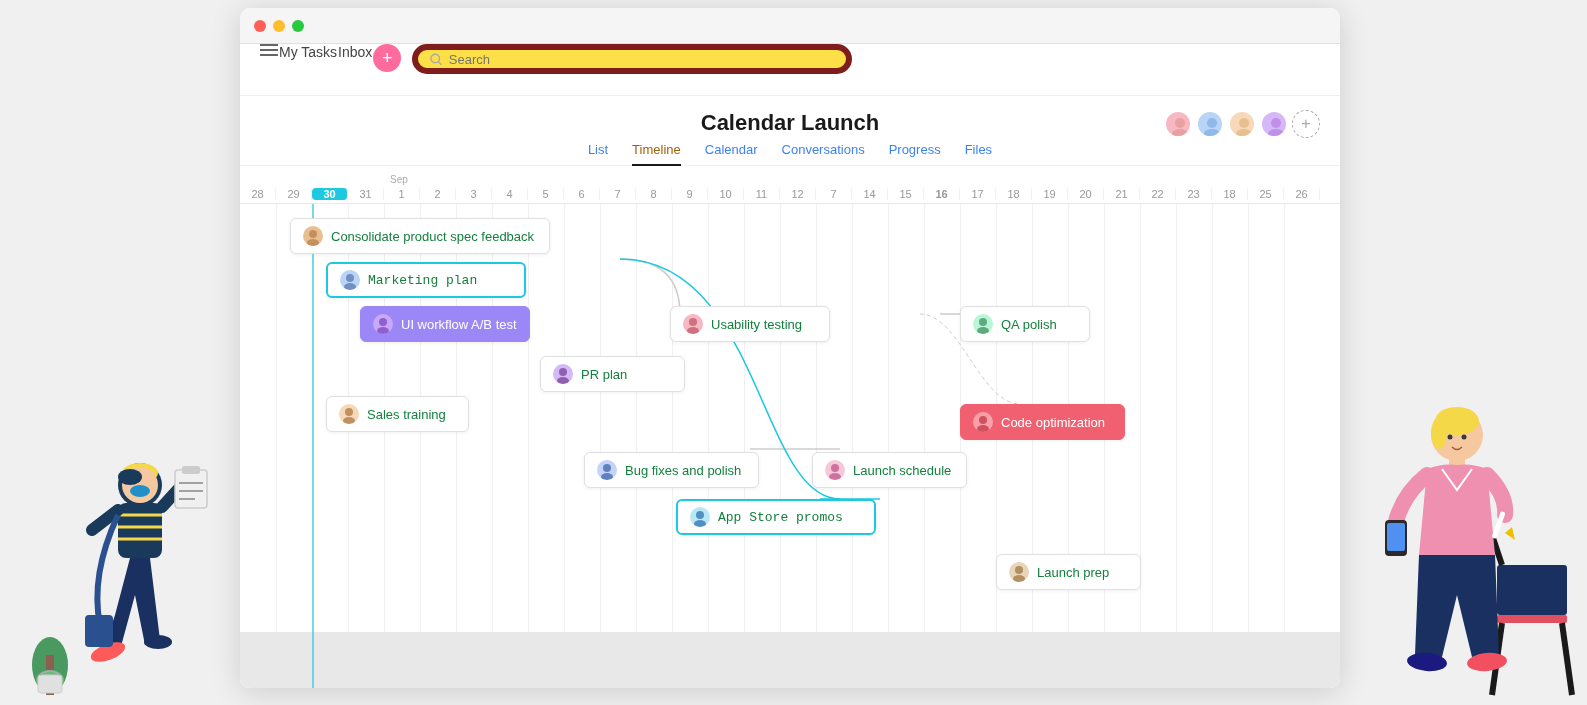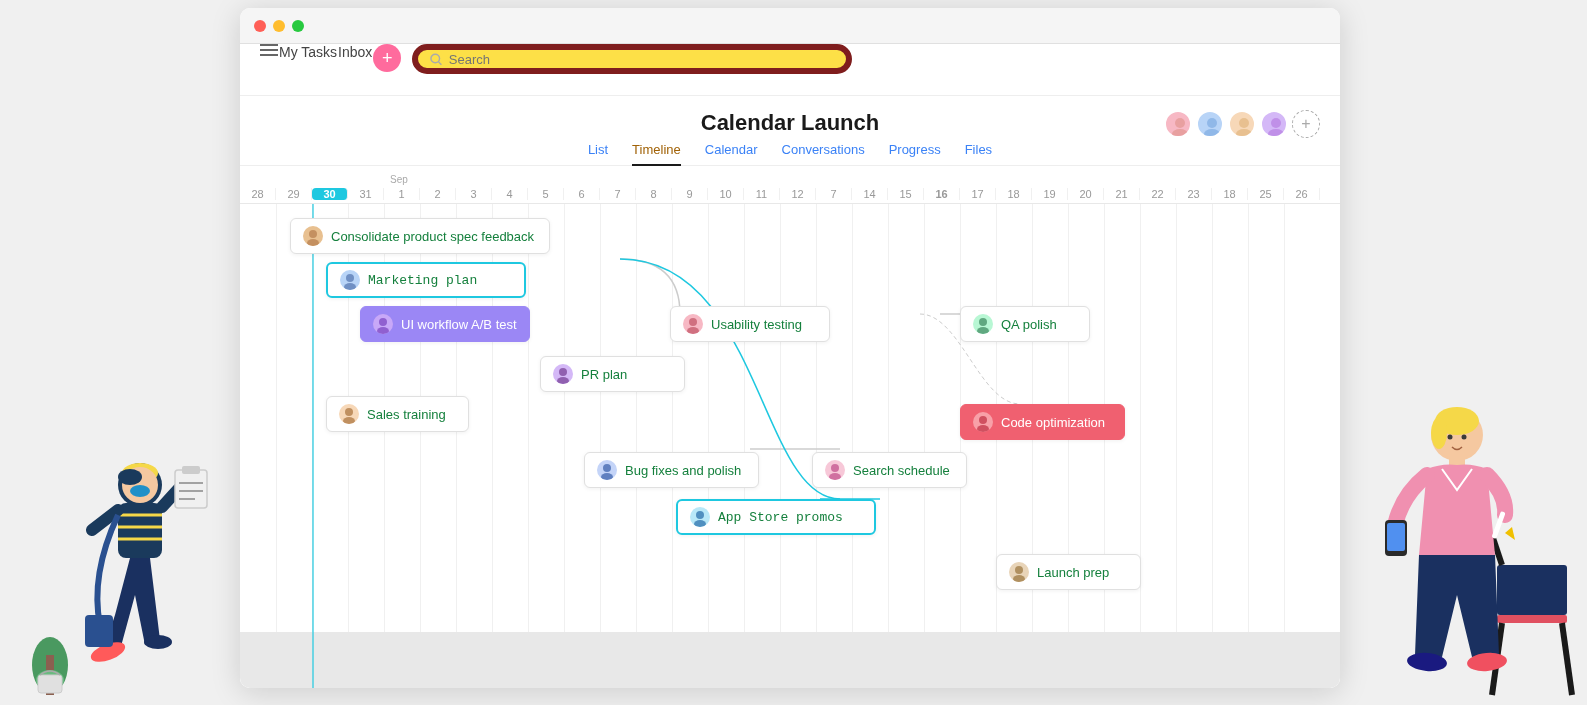--- a/index.html
+++ b/index.html
@@ -528,21 +528,21 @@
         <span>Bug fixes and polish</span>
       </div>
 
       <div class="task-card" style="left: 572px; top: 248px; width: 155px;">
         <div class="task-avatar" style="width:20px;height:20px;border-radius:50%;background:#f7c8d8;flex-shrink:0;">
           <svg width="20" height="20">
               <circle cx="10" cy="8" r="4" fill="#d070a0"></circle>
               <ellipse cx="10" cy="17" rx="6" ry="4" fill="#d070a0"></ellipse>
             </svg>
         </div>
-        <span>Search schedule</span>
+        <span>Launch schedule</span>
       </div>
 
       <div class="task-card outlined" style="left: 436px; top: 295px; width: 200px;">
         <div class="task-avatar" style="width:20px;height:20px;border-radius:50%;background:#b8e8f8;flex-shrink:0;">
           <svg width="20" height="20">
               <circle cx="10" cy="8" r="4" fill="#5090c0"></circle>
               <ellipse cx="10" cy="17" rx="6" ry="4" fill="#5090c0"></ellipse>
             </svg>
         </div>
         <span>App Store promos</span>

